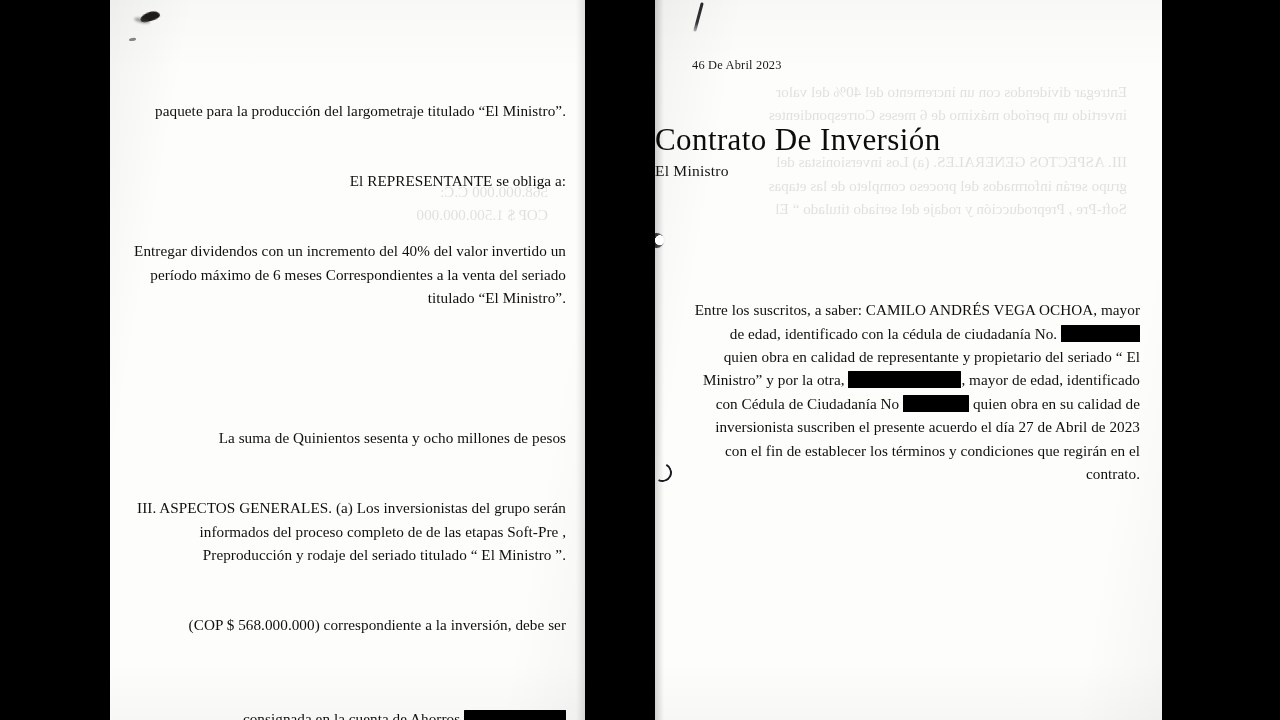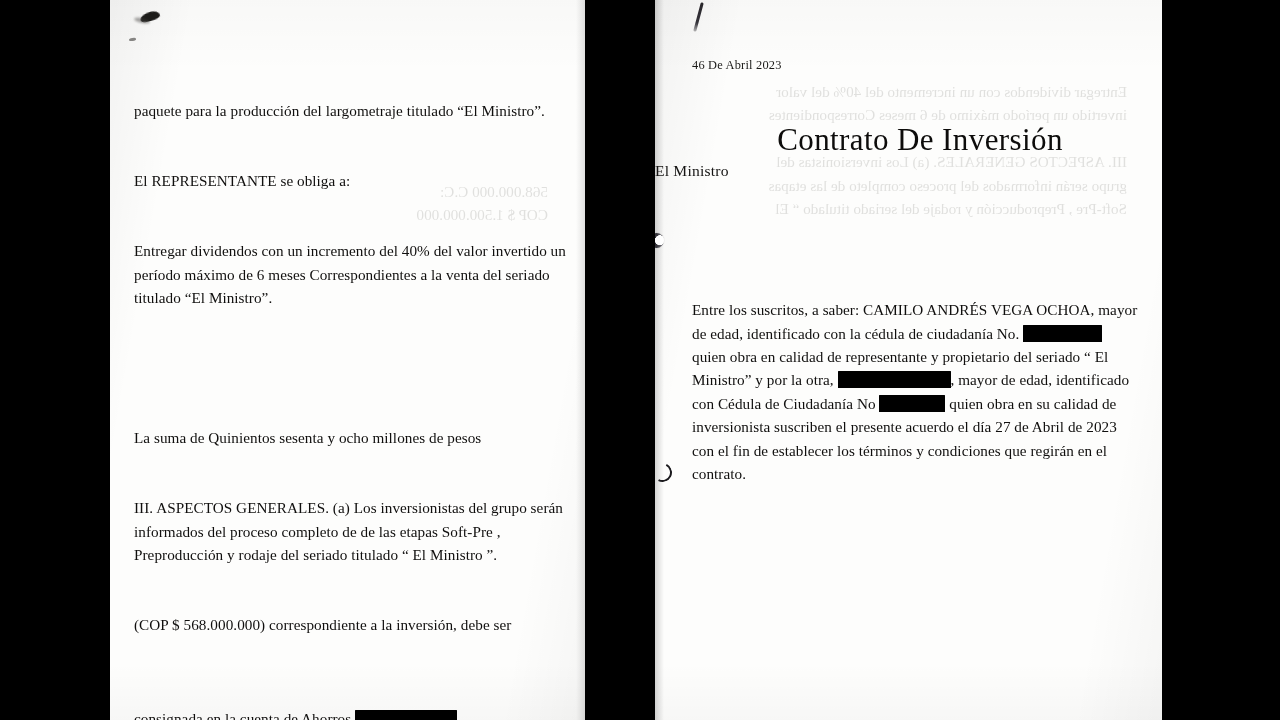--- a/index.html
+++ b/index.html
@@ -61,21 +61,21 @@
   }
   .left-page .text-block {
     left: 24px;
     width: 432px;
   }
   .right-page .text-block {
     left: 37px;
     width: 448px;
   }
 
-  .para { margin: 0 0 0 0; }
+  .para { margin: 0 0 0 0; text-align: right; }
   .para + .para { margin-top: 0; }
 
   .u-line {
     text-underline-offset: 2px;
     text-decoration-thickness: from-font;
   }
 
   
   .memo-head {
     position: absolute;
@@ -94,26 +94,25 @@
     color: #1a1917;
     font-size: 12.4px;
     letter-spacing: 0.2px;
   }
 
   .doc-title {
     position: absolute;
     left: 0;
     right: 0;
     top: 122px;
-    text-align: center;
+    text-align: left;
     font-size: 31px;
     line-height: 36px;
     color: #0d0c0b;
     letter-spacing: 0.4px;
-    padding-left: 23px;
   }
   .doc-subtitle {
     position: absolute;
     left: 0;
     right: 0;
     top: 162px;
     text-align: left;
     font-size: 15.6px;
     color: #151413;
     letter-spacing: 0.2px;

